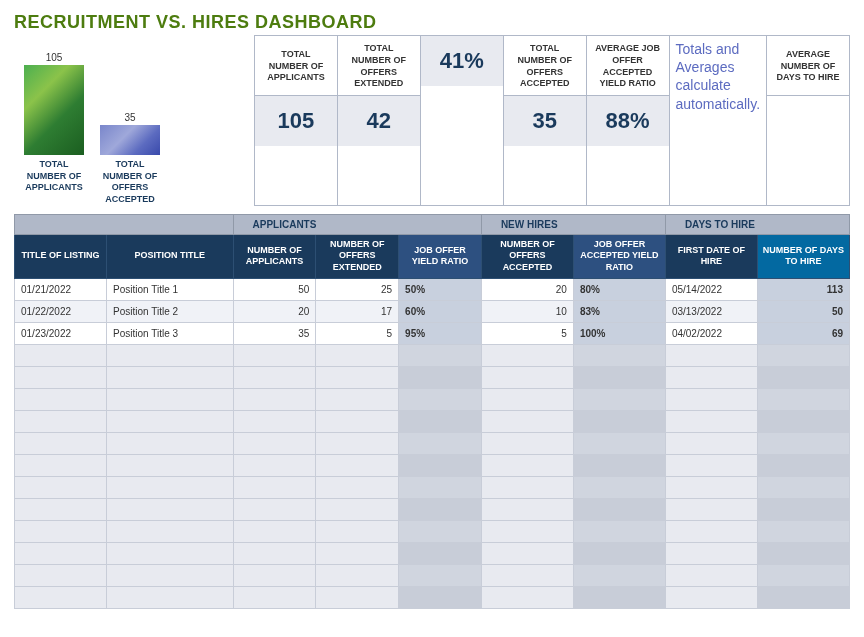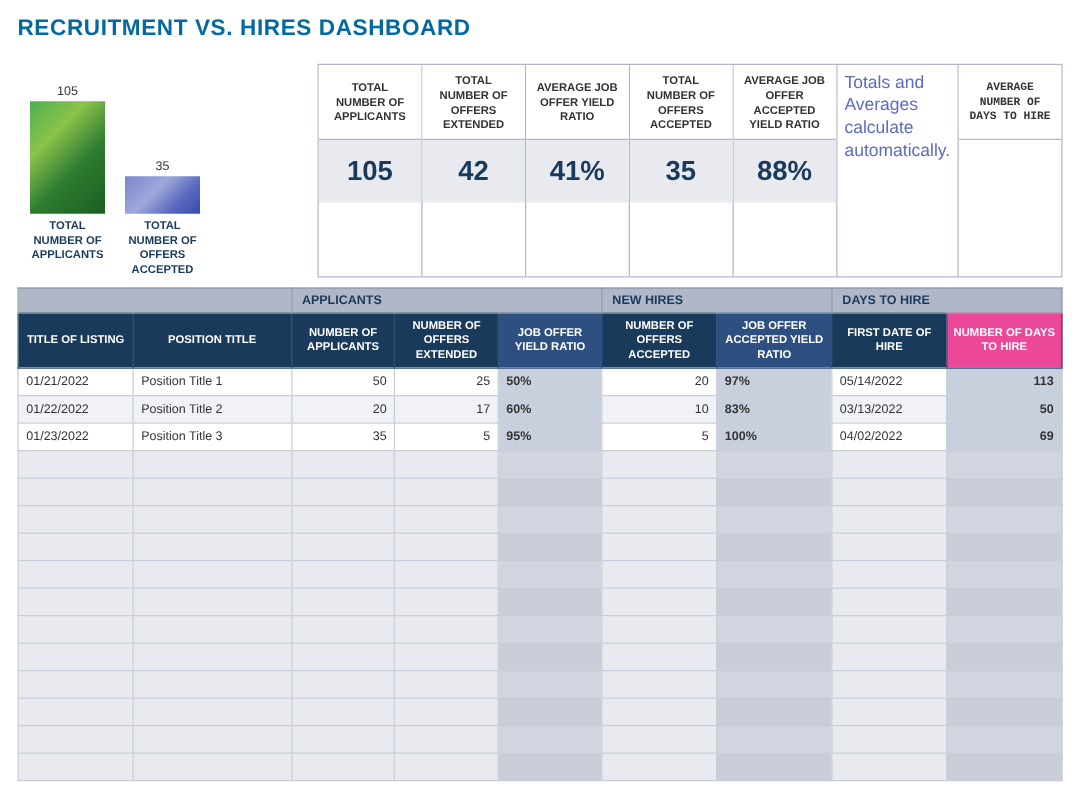--- a/index.html
+++ b/index.html
@@ -1,47 +1,47 @@
 <!DOCTYPE html>
 <html><head>
   <meta charset="utf-8">
   <style>
     * { box-sizing: border-box; margin: 0; padding: 0; }
     body { font-family: Arial, sans-serif; background: #fff; font-size: 11px; }
     
     .dashboard { padding: 12px 14px; width: 864px; min-height: 637px; }
     
-    .title { font-size: 18px; font-weight: bold; color: #0369a1; margin-bottom: 18px; letter-spacing: 0.5px; }
+    .title { font-size: 18px; font-weight: bold; color: #4d7c0f; margin-bottom: 2px; letter-spacing: 0.5px; }
     
     .top-section { display: flex; margin-bottom: 8px; }
     
     
     .chart-area { width: 240px; min-width: 240px; padding: 0 10px 0 0; }
     .bar-chart { height: 120px; display: flex; align-items: flex-end; gap: 16px; padding: 0 10px; position: relative; }
     .bar-label-top { font-size: 10px; text-align: center; margin-bottom: 2px; color: #333; }
     .bar-container { display: flex; flex-direction: column; align-items: center; }
     .bar { width: 60px; }
     .bar-green { background: linear-gradient(135deg, #4caf50 0%, #8bc34a 30%, #2e7d32 60%, #1b5e20 100%); height: 90px; }
     .bar-blue { background: linear-gradient(135deg, #7986cb 0%, #9fa8da 40%, #5c6bc0 70%, #3949ab 100%); height: 30px; }
     .chart-labels { display: flex; gap: 16px; padding: 4px 10px 0; }
     .chart-label { width: 60px; font-size: 9px; color: #1a3a5c; font-weight: bold; text-align: center; line-height: 1.3; }
     
     
     .kpi-section { display: flex; flex: 1; border: 1px solid #b0b8c8; }
     .kpi-card { flex: 1; border-right: 1px solid #b0b8c8; display: flex; flex-direction: column; }
-    .kpi-card:last-child { border-right: none; font-family: Liberation Mono, monospace; }
+    .kpi-card:last-child { border-right: none; }
     .kpi-header { background: #fff; padding: 6px 6px 4px; text-align: center; font-size: 9px; color: #333; font-weight: bold; line-height: 1.3; min-height: 60px; display: flex; align-items: center; justify-content: center; border-bottom: 1px solid #b0b8c8; }
     .kpi-value { padding: 8px 4px; text-align: center; font-size: 22px; font-weight: bold; color: #1a3a5c; background: #e8eaf0; min-height: 50px; display: flex; align-items: center; justify-content: center; }
     .kpi-note { font-size: 14px; color: #5c6bc0; padding: 4px 6px; line-height: 1.3; min-height: 60px; display: flex; align-items: center; justify-content: center; }
     
     
     .main-table { width: 100%; border-collapse: collapse; }
     
     
-    .section-header td { background: #b0b8c8; color: #1a3a5c; font-weight: bold; font-size: 10px; padding: 4px 8px; border: 1px solid #9099a8; }
+    .section-header td { background: #b0b8c8; color: #1a3a5c; font-weight: bold; font-size: 10px; padding: 4px 19px; border: 1px solid #9099a8; }
     
     
     .col-header td { background: #1a3a5c; color: #fff; font-weight: bold; font-size: 9px; text-align: center; padding: 4px 4px; border: 1px solid #2d4f73; vertical-align: middle; line-height: 1.3; }
     
     
     .data-row td { border: 1px solid #c8cdd8; padding: 4px 6px; font-size: 10px; color: #333; background: #fff; height: 22px; }
     .data-row:nth-child(even) td { background: #f0f2f7; }
     .empty-row td { border: 1px solid #c8cdd8; background: #e8eaf0; height: 22px; }
     .text-bold { font-weight: bold; }
     .col-dark { background: #c8d0de !important; }
@@ -80,21 +80,20 @@
         <div class="kpi-header">TOTAL NUMBER OF APPLICANTS</div>
         <div class="kpi-value">105</div>
       </div>
 
       <div class="kpi-card">
         <div class="kpi-header">TOTAL NUMBER OF OFFERS EXTENDED</div>
         <div class="kpi-value">42</div>
       </div>
 
       <div class="kpi-card">
-        <div class="kpi-header">AVERAGE JOB OFFER YIELD RATIO</div>
         <div class="kpi-value">41%</div>
       </div>
 
       <div class="kpi-card">
         <div class="kpi-header">TOTAL NUMBER OF OFFERS ACCEPTED</div>
         <div class="kpi-value">35</div>
       </div>
 
       <div class="kpi-card">
         <div class="kpi-header">AVERAGE JOB OFFER ACCEPTED YIELD RATIO</div>
@@ -123,31 +122,31 @@
 
     <tr class="col-header">
       <td style="width:80px">TITLE OF LISTING</td>
       <td style="width:110px">POSITION TITLE</td>
       <td style="width:72px">NUMBER OF APPLICANTS</td>
       <td style="width:72px">NUMBER OF OFFERS EXTENDED</td>
       <td style="width:72px; background:#2d5080;">JOB OFFER YIELD RATIO</td>
       <td style="width:80px">NUMBER OF OFFERS ACCEPTED</td>
       <td style="width:80px; background:#2d5080;">JOB OFFER ACCEPTED YIELD RATIO</td>
       <td style="width:80px">FIRST DATE OF HIRE</td>
-      <td style="width:80px; background:#ec4899;">NUMBER OF DAYS TO HIRE</td>
+      <td style="width:80px; background:#0369a1;">NUMBER OF DAYS TO HIRE</td>
     </tr>
 
     <tr class="data-row">
       <td>01/21/2022</td>
       <td>Position Title 1</td>
       <td class="col-num">50</td>
       <td class="col-num">25</td>
       <td class="col-pct col-dark">50%</td>
       <td class="col-num">20</td>
-      <td class="col-pct col-dark">97%</td>
+      <td class="col-pct col-dark">80%</td>
       <td>05/14/2022</td>
       <td class="col-num text-bold col-dark">113</td>
     </tr>
     <tr class="data-row" style="background:#f0f2f7">
       <td>01/22/2022</td>
       <td>Position Title 2</td>
       <td class="col-num">20</td>
       <td class="col-num">17</td>
       <td class="col-pct col-dark">60%</td>
       <td class="col-num">10</td>

